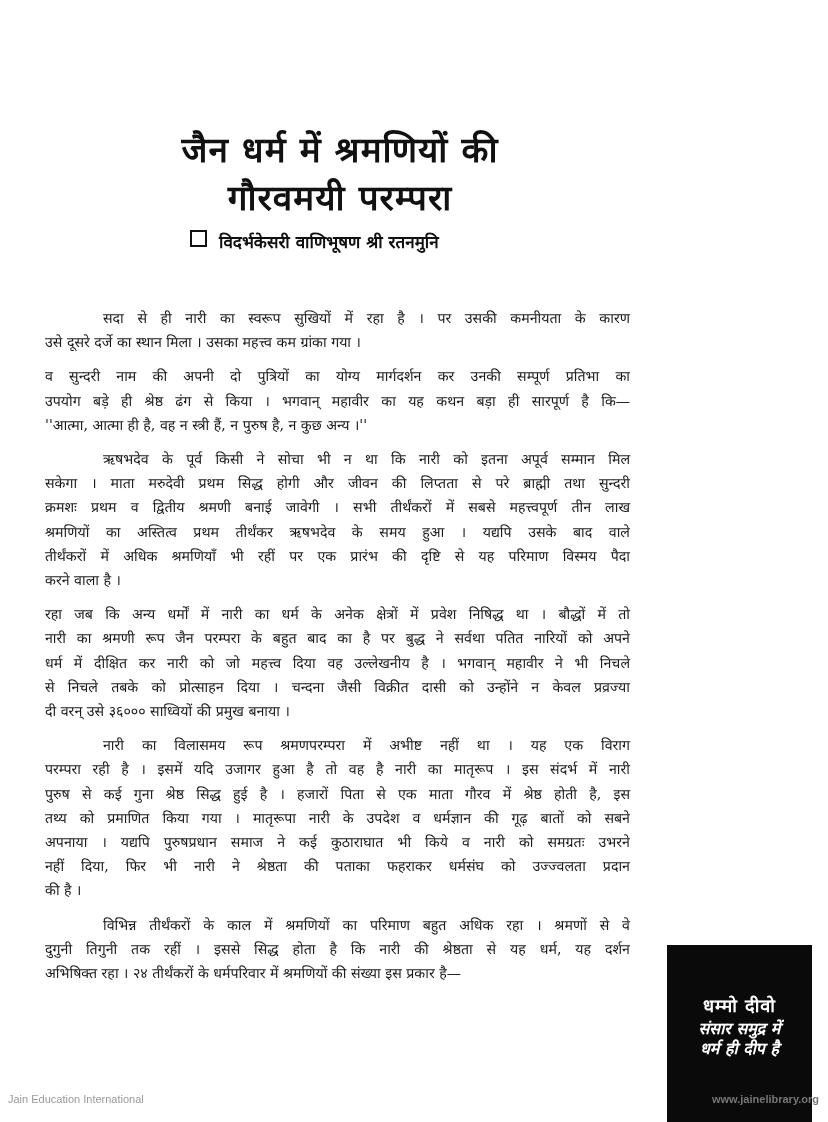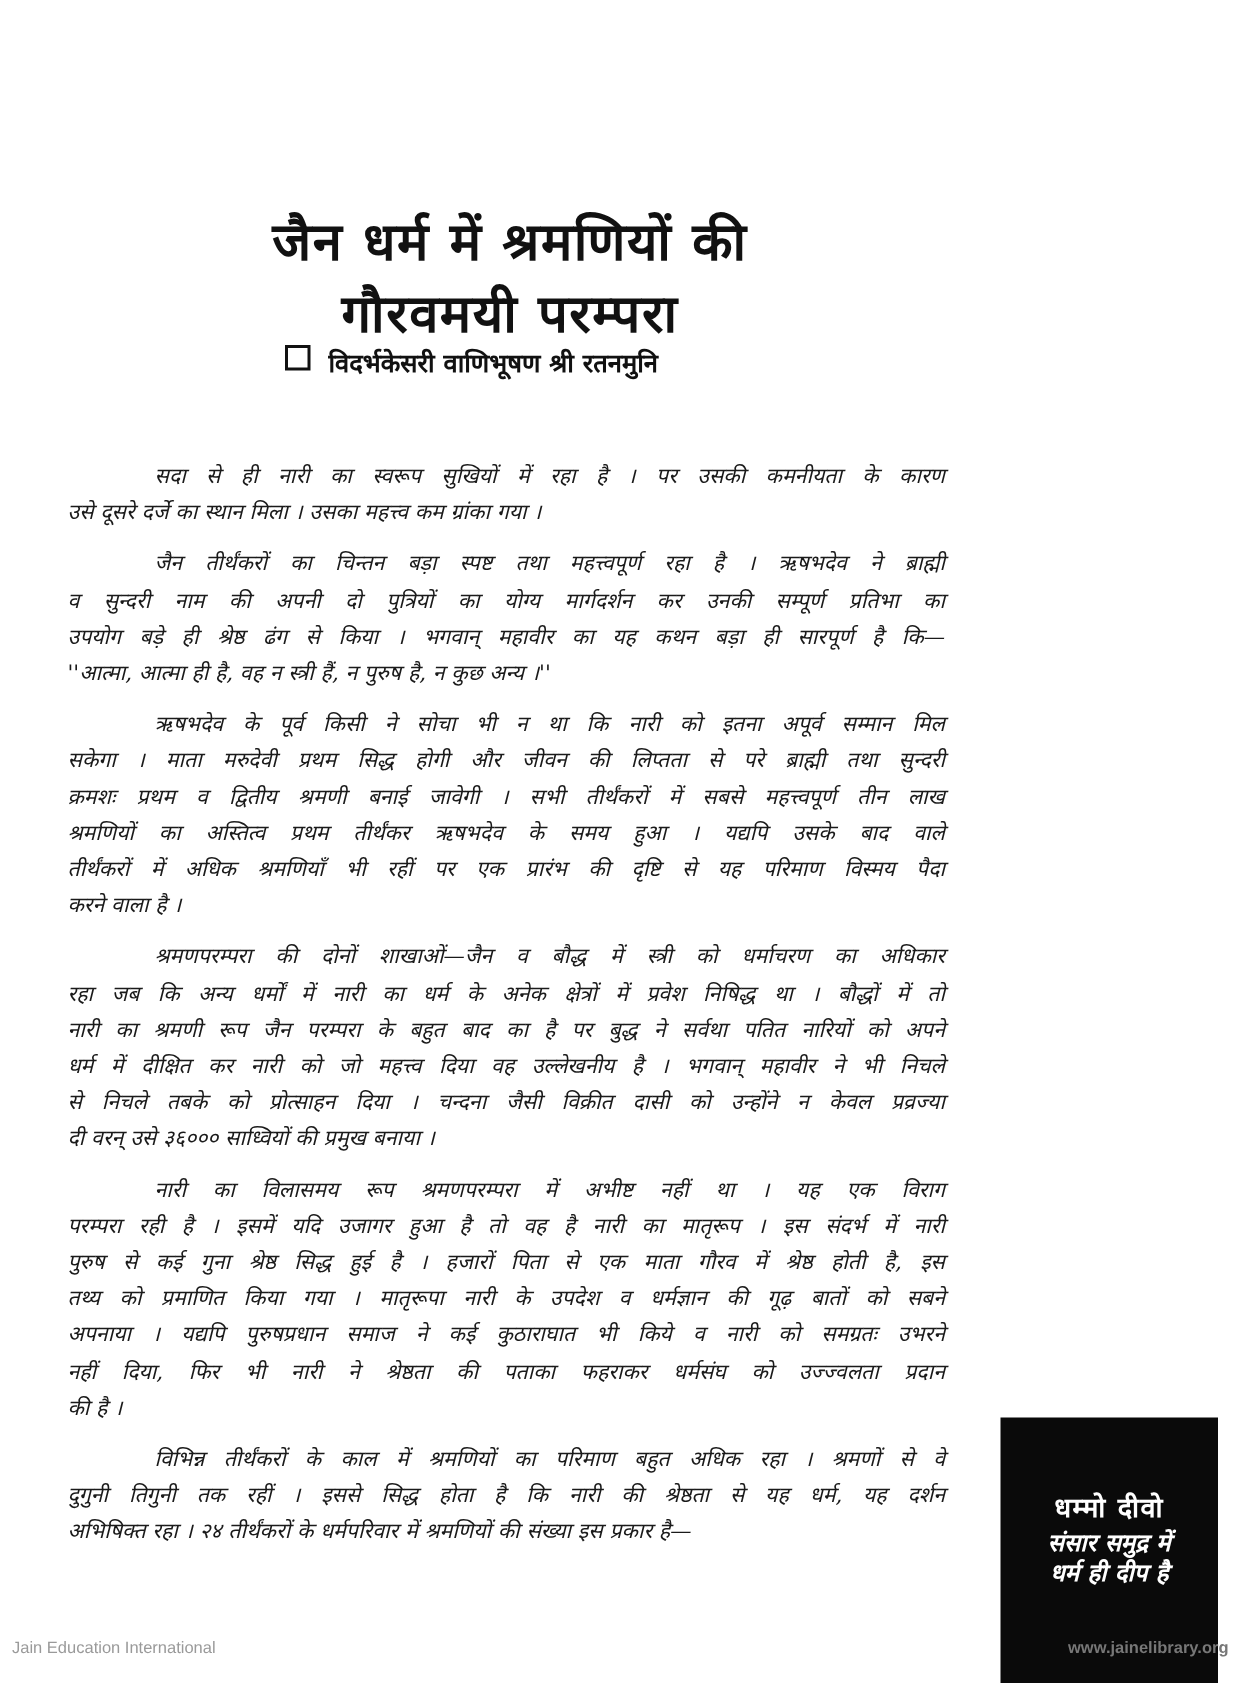--- a/index.html
+++ b/index.html
@@ -11,21 +11,21 @@
       width: 828px;
       height: 1122px;
       position: relative;
       overflow: hidden;
       font-family: "DejaVu Sans", sans-serif;
       color: #1a1a1a;
     }
     .title-block {
       position: absolute;
       left: 130px;
-      top: 138px;
+      top: 126px;
       width: 420px;
       text-align: center;
     }
     .title-line {
       font-family: "DejaVu Sans", sans-serif;
       font-weight: bold;
       font-size: 35px;
       line-height: 48px;
       color: #111;
       letter-spacing: 1px;
@@ -54,21 +54,20 @@
       left: 45px;
       top: 306px;
       width: 585px;
       font-family: "DejaVu Serif", serif;
       font-size: 14.2px;
       line-height: 24.2px;
       color: #1a1a1a;
     }
     .para {
       margin: 0 0 10px 0;
-      font-style: italic;
     }
     .line {
       display: block;
       white-space: nowrap;
       text-align: justify;
       text-align-last: justify;
     }
     .line.indent {
       padding-left: 58px;
     }
@@ -124,35 +123,33 @@
   <span class="author-box"></span>
   <span>विदर्भकेसरी वाणिभूषण श्री रतनमुनि</span>
 </div>
 
 <div class="body-text">
   <div class="para">
     <span class="line indent">सदा से ही  नारी का स्वरूप  सुखियों में  रहा है । पर उसकी कमनीयता के कारण</span>
     <span class="line last">उसे दूसरे दर्जे का स्थान मिला । उसका महत्त्व कम ग्रांका गया ।</span>
   </div>
   <div class="para">
-    <span class="line indent">जैन तीर्थंकरों  का चिन्तन  बड़ा स्पष्ट तथा  महत्त्वपूर्ण रहा है । ऋषभदेव ने ब्राह्मी</span>
     <span class="line">व सुन्दरी  नाम की अपनी  दो पुत्रियों  का योग्य  मार्गदर्शन कर  उनकी  सम्पूर्ण प्रतिभा का</span>
     <span class="line">उपयोग बड़े ही श्रेष्ठ ढंग से किया । भगवान् महावीर का यह कथन बड़ा ही सारपूर्ण है कि—</span>
     <span class="line last">''आत्मा, आत्मा ही है, वह न स्त्री हैं, न पुरुष है, न कुछ अन्य ।''</span>
   </div>
   <div class="para">
     <span class="line indent">ऋषभदेव के  पूर्व किसी ने  सोचा भी न था कि नारी को इतना अपूर्व सम्मान मिल</span>
     <span class="line">सकेगा । माता  मरुदेवी प्रथम  सिद्ध होगी और जीवन की लिप्तता से परे ब्राह्मी तथा सुन्दरी</span>
     <span class="line">क्रमशः प्रथम व द्वितीय  श्रमणी बनाई जावेगी ।  सभी तीर्थंकरों में सबसे महत्त्वपूर्ण तीन लाख</span>
     <span class="line">श्रमणियों  का अस्तित्व  प्रथम  तीर्थंकर  ऋषभदेव के  समय हुआ ।  यद्यपि उसके  बाद वाले</span>
     <span class="line">तीर्थंकरों में अधिक श्रमणियाँ भी रहीं पर एक प्रारंभ की दृष्टि से  यह परिमाण  विस्मय पैदा</span>
     <span class="line last">करने वाला है ।</span>
   </div>
   <div class="para">
-    <span class="line indent">श्रमणपरम्परा की दोनों शाखाओं—जैन व बौद्ध में स्त्री को धर्माचरण  का अधिकार</span>
     <span class="line">रहा जब कि अन्य धर्मों में नारी का धर्म के अनेक क्षेत्रों में प्रवेश निषिद्ध था ।  बौद्धों में तो</span>
     <span class="line">नारी का श्रमणी रूप जैन परम्परा के बहुत बाद का है पर बुद्ध ने सर्वथा पतित नारियों को अपने</span>
     <span class="line">धर्म में दीक्षित कर नारी को जो महत्त्व दिया वह उल्लेखनीय है । भगवान् महावीर ने भी निचले</span>
     <span class="line">से निचले तबके को प्रोत्साहन दिया । चन्दना जैसी विक्रीत दासी को उन्होंने न केवल  प्रव्रज्या</span>
     <span class="line last">दी वरन् उसे ३६००० साध्वियों की प्रमुख बनाया ।</span>
   </div>
   <div class="para">
     <span class="line indent">नारी का  विलासमय  रूप  श्रमणपरम्परा में  अभीष्ट  नहीं  था ।  यह एक विराग</span>
     <span class="line">परम्परा रही है । इसमें यदि उजागर हुआ है तो वह है नारी का मातृरूप । इस संदर्भ में नारी</span>
     <span class="line">पुरुष से कई गुना श्रेष्ठ सिद्ध हुई है । हजारों पिता से एक माता गौरव में  श्रेष्ठ होती है,  इस</span>

